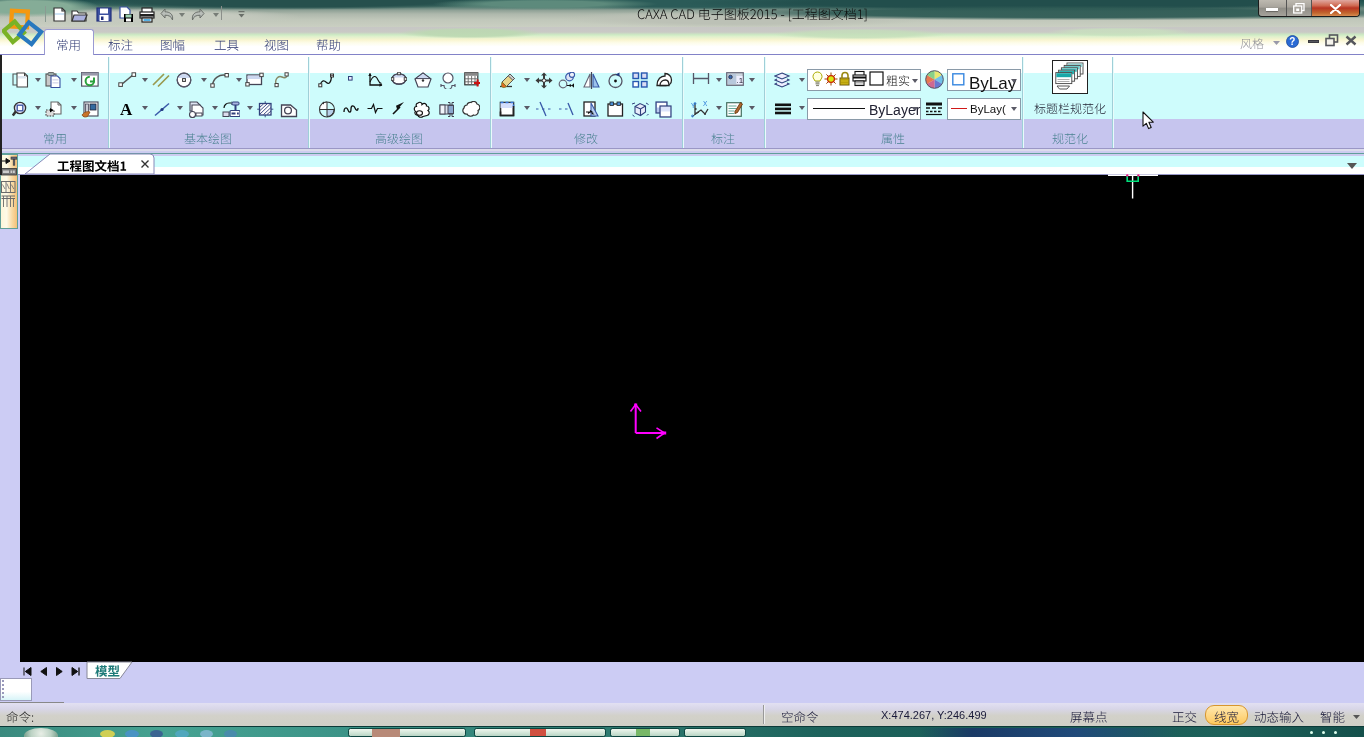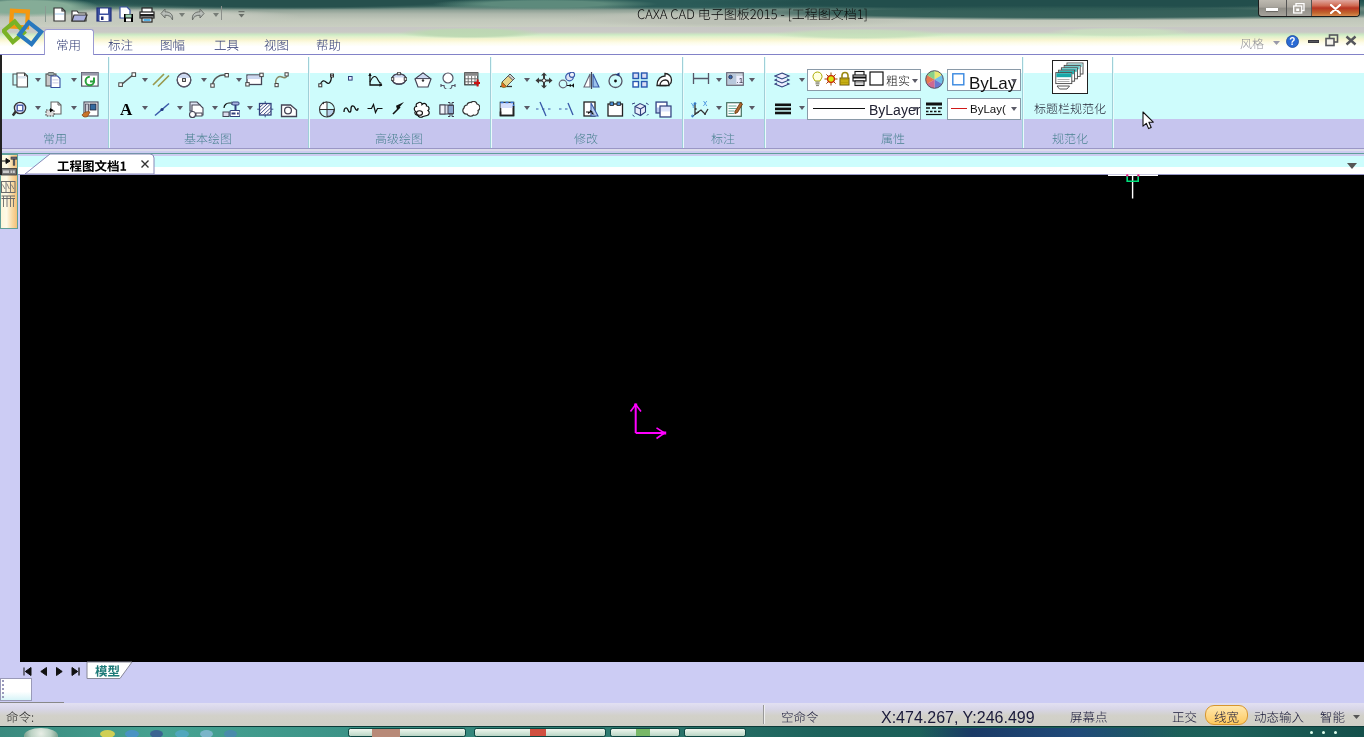--- a/index.html
+++ b/index.html
@@ -663,21 +663,21 @@
 <div class="abs" style="left:1.5px;top:696px;width:2px;height:2px;background:#99b"></div>
 <div class="abs" style="left:0;top:703px;width:1364px;height:23px;background:linear-gradient(180deg,#e2e0f2 0%,#d8d6e8 25%,#d2d1c9 55%,#d0cfc7 100%)"></div>
 <svg style="position:absolute;left:4px;top:708.5px;width:45px;height:18px" viewBox="0 0 45 18">
     <path fill="#222" d="M5.800000000000001 5.6499999999999995V6.2124999999999995H10.5875V5.6499999999999995ZM3.7125000000000004 7.4375V12.6875H4.300000000000001V11.5875H7.3375V7.4375ZM4.300000000000001 8.0H6.75V11.025H4.300000000000001ZM8.8625 7.425V13.675H9.45V7.9875H12.25V11.025C12.25 11.175 12.200000000000001 11.2375 12.012500000000001 11.25C11.8125 11.2625 11.1625 11.2625 10.3375 11.25C10.425 11.425 10.5 11.6625 10.5375 11.8375C11.5625 11.8375 12.15 11.8375 12.450000000000001 11.725C12.762500000000001 11.6125 12.850000000000001 11.4125 12.850000000000001 11.0125V7.425ZM8.3 2.1999999999999993C7.15 3.9499999999999993 4.800000000000001 5.625 2.5375 6.2749999999999995C2.6625 6.4375 2.8125 6.699999999999999 2.8875 6.875C4.8875 6.199999999999999 6.95 4.8 8.25 3.25C9.5125 4.75 11.625 6.175 13.525 6.8125C13.637500000000001 6.625 13.825000000000001 6.3625 13.9875 6.225C11.9875 5.6499999999999995 9.75 4.237499999999999 8.600000000000001 2.8125L8.787500000000001 2.549999999999999Z M19.5875 5.574999999999999C20.325 6.1499999999999995 21.175 6.9875 21.5625 7.5625L22.0375 7.1875C21.6375 6.637499999999999 20.7625 5.8 20.025 5.25ZM16.675 8.125V8.725H23.8125C23.025 9.55 21.8875 10.675 20.8875 11.625C20.25 11.15 19.5625 10.6875 18.95 10.3L18.5 10.6875C19.875 11.5875 21.55 12.8875 22.3625 13.725L22.8375 13.25C22.475 12.8875 21.9625 12.45 21.3875 12.0C22.6125 10.7875 24.0375 9.3375 24.975 8.3625L24.5375 8.075L24.4125 8.125ZM20.9125 2.3125C19.625 4.1 17.325 5.875 15.025 6.887499999999999C15.1875 7.0249999999999995 15.375 7.225 15.4625 7.3625C17.425 6.449999999999999 19.375 5.0 20.7625 3.4375C22.1625 4.975 24.387500000000003 6.55 26.125 7.35C26.225 7.1875 26.4375 6.9375 26.575000000000003 6.8125C24.775 6.0625 22.4375 4.487499999999999 21.1375 3.0L21.45 2.5874999999999986Z M28.5625 7.6875C28.9 7.6875 29.2 7.4375 29.2 7.012499999999999C29.2 6.5874999999999995 28.9 6.324999999999999 28.5625 6.324999999999999C28.225 6.324999999999999 27.925 6.5874999999999995 27.925 7.012499999999999C27.925 7.4375 28.225 7.6875 28.5625 7.6875ZM28.5625 12.9125C28.9 12.9125 29.2 12.65 29.2 12.2375C29.2 11.8125 28.9 11.55 28.5625 11.55C28.225 11.55 27.925 11.8125 27.925 12.2375C27.925 12.65 28.225 12.9125 28.5625 12.9125Z"></path>
   </svg>
 <div class="abs" style="left:763px;top:705px;width:1px;height:19px;background:#999"></div>
 <div class="abs" style="left:764px;top:705px;width:1px;height:19px;background:#eee"></div>
 <svg style="position:absolute;left:779px;top:709px;width:45px;height:18px" viewBox="0 0 45 18">
     <path fill="#1a1a3a" d="M9.225000000000001 5.824999999999999C10.512500000000001 6.512499999999999 12.15 7.5375 13.0 8.175L13.375 7.7124999999999995C12.512500000000001 7.0874999999999995 10.8625 6.1125 9.5875 5.449999999999999ZM6.8500000000000005 5.3625C5.9625 6.225 4.725 7.1625 3.175 7.762499999999999L3.5625 8.25C5.0625 7.5874999999999995 6.3375 6.6 7.2875000000000005 5.725ZM3.0250000000000004 12.7V13.2625H13.525V12.7H8.5625V9.1125H12.375V8.55H4.2V9.1125H7.9375V12.7ZM7.4625 2.4499999999999993C7.7125 2.8874999999999993 7.9750000000000005 3.4499999999999993 8.175 3.9000000000000004H3.05V6.5874999999999995H3.6500000000000004V4.487499999999999H12.8625V6.25H13.475000000000001V3.9000000000000004H8.9C8.7 3.4375 8.3625 2.7749999999999986 8.075 2.2624999999999993Z M18.3 5.6499999999999995V6.2124999999999995H23.0875V5.6499999999999995ZM16.2125 7.4375V12.6875H16.8V11.5875H19.8375V7.4375ZM16.8 8.0H19.25V11.025H16.8ZM21.3625 7.425V13.675H21.95V7.9875H24.75V11.025C24.75 11.175 24.700000000000003 11.2375 24.512500000000003 11.25C24.3125 11.2625 23.6625 11.2625 22.8375 11.25C22.925 11.425 23.0 11.6625 23.0375 11.8375C24.0625 11.8375 24.65 11.8375 24.950000000000003 11.725C25.262500000000003 11.6125 25.35 11.4125 25.35 11.0125V7.425ZM20.8 2.1999999999999993C19.65 3.9499999999999993 17.3 5.625 15.0375 6.2749999999999995C15.1625 6.4375 15.3125 6.699999999999999 15.3875 6.875C17.3875 6.199999999999999 19.45 4.8 20.75 3.25C22.0125 4.75 24.125 6.175 26.025 6.8125C26.137500000000003 6.625 26.325000000000003 6.3625 26.4875 6.225C24.4875 5.6499999999999995 22.25 4.237499999999999 21.1 2.8125L21.2875 2.549999999999999Z M32.0875 5.574999999999999C32.825 6.1499999999999995 33.675 6.9875 34.0625 7.5625L34.5375 7.1875C34.1375 6.637499999999999 33.2625 5.8 32.525 5.25ZM29.175 8.125V8.725H36.3125C35.525 9.55 34.3875 10.675 33.3875 11.625C32.75 11.15 32.0625 10.6875 31.45 10.3L31.0 10.6875C32.375 11.5875 34.05 12.8875 34.8625 13.725L35.3375 13.25C34.975 12.8875 34.4625 12.45 33.8875 12.0C35.1125 10.7875 36.5375 9.3375 37.475 8.3625L37.0375 8.075L36.9125 8.125ZM33.4125 2.3125C32.125 4.1 29.825 5.875 27.525 6.887499999999999C27.6875 7.0249999999999995 27.875 7.225 27.9625 7.3625C29.925 6.449999999999999 31.875 5.0 33.2625 3.4375C34.6625 4.975 36.8875 6.55 38.625 7.35C38.725 7.1875 38.9375 6.9375 39.075 6.8125C37.275 6.0625 34.9375 4.487499999999999 33.6375 3.0L33.95 2.5874999999999986Z"></path>
   </svg>
-<div class="abs" style="left:881px;top:709px;font-size:16px;color:#1a1a3a">X:474.267, Y:246.499</div>
+<div class="abs" style="left:881px;top:709px;font-size:11px;color:#1a1a3a">X:474.267, Y:246.499</div>
 <svg style="position:absolute;left:1068px;top:709px;width:45px;height:18px" viewBox="0 0 45 18">
     <path fill="#1a1a3a" d="M6.3500000000000005 6.0625C6.6625000000000005 6.475 7.0125 7.0375 7.2 7.387499999999999L7.737500000000001 7.1499999999999995C7.550000000000001 6.824999999999999 7.175000000000001 6.2749999999999995 6.8875 5.8625ZM4.425000000000001 3.5124999999999993H12.375V5.05H4.425000000000001ZM3.8125 2.9624999999999986V6.8C3.8125 8.7625 3.7 11.425 2.4625 13.3625C2.6125 13.425 2.875 13.5875 2.975 13.675C4.2625 11.7125 4.425000000000001 8.8375 4.425000000000001 6.8V5.6125H13.0V2.9624999999999986ZM11.425 5.7749999999999995C11.1875 6.3 10.775 7.0625 10.425 7.5874999999999995H5.0125V8.1375H7.175000000000001V9.4125C7.175000000000001 9.6375 7.1625000000000005 9.8625 7.15 10.1H4.6625V10.65H7.050000000000001C6.8375 11.6 6.2125 12.5375 4.5625 13.2625C4.6875 13.3625 4.875 13.5625 4.9625 13.7C6.825 12.875 7.4625 11.7875 7.6625000000000005 10.65H10.6125V13.7H11.2125V10.65H13.762500000000001V10.1H11.2125V8.1375H13.425V7.5874999999999995H11.025C11.3625 7.1125 11.7375 6.5249999999999995 12.037500000000001 6.012499999999999ZM10.6125 10.1H7.737500000000001C7.7625 9.875 7.7625 9.6375 7.7625 9.4125V8.1375H10.6125Z M17.4 6.6125H24.3V7.6H17.4ZM17.4 5.1875H24.3V6.1625H17.4ZM20.4125 9.4125V10.4375H17.6C18.025 10.1125 18.4 9.7625 18.725 9.4125ZM21.0 9.4125H22.8375C23.15 9.7625 23.5375 10.1125 23.975 10.4375H21.0ZM16.8 4.7125V8.075H19.0375C18.875 8.337499999999999 18.675 8.6125 18.45 8.8875H15.1875V9.4125H17.95C17.2 10.1375 16.1875 10.825 14.95 11.35C15.0875 11.45 15.2625 11.65 15.3375 11.7875C16.0125 11.475 16.625 11.125 17.1625 10.75V13.3125H17.7375V10.9625H20.4125V13.675H21.0V10.9625H23.9375V12.5875C23.9375 12.725 23.9 12.7625 23.75 12.775C23.6 12.7875 23.1 12.7875 22.45 12.7625C22.5375 12.9 22.625 13.0875 22.65 13.2375C23.4375 13.2375 23.9375 13.25 24.200000000000003 13.15C24.4625 13.05 24.525 12.9125 24.525 12.5875V10.8125C25.075000000000003 11.15 25.65 11.4375 26.1875 11.625C26.275 11.475 26.450000000000003 11.275 26.575000000000003 11.1625C25.5 10.8375 24.2875 10.1625 23.5 9.4125H26.3125V8.8875H19.175C19.4 8.6125 19.5875 8.35 19.75 8.075H24.887500000000003V4.7125ZM22.525 2.3249999999999993V3.237499999999999H18.9125V2.3249999999999993H18.325V3.237499999999999H15.35V3.7750000000000004H18.325V4.487499999999999H18.9125V3.7750000000000004H22.525V4.4375H23.1125V3.7750000000000004H26.15V3.237499999999999H23.1125V2.3249999999999993Z M29.7375 6.7875H36.7375V9.4H29.7375ZM31.4 11.15C31.5625 11.9375 31.6625 12.95 31.6625 13.55L32.2875 13.4625C32.2875 12.8875 32.15 11.8875 31.975 11.1125ZM33.9875 11.1625C34.375 11.9125 34.75 12.9375 34.8875 13.55L35.475 13.3875C35.325 12.7875 34.925 11.7875 34.5375 11.05ZM36.55 11.05C37.2 11.8125 37.9 12.9 38.2 13.5625L38.7625 13.3125C38.4625 12.6375 37.7375 11.6 37.0875 10.825ZM29.3875 10.8875C28.975 11.825 28.3125 12.8375 27.6125 13.425L28.15 13.6875C28.85 13.0375 29.5125 11.9875 29.95 11.0375ZM29.1625 6.199999999999999V9.975H37.3375V6.199999999999999H33.4375V4.362499999999999H38.3375V3.7874999999999996H33.4375V2.3125H32.8375V6.199999999999999Z"></path>
   </svg>
 <svg style="position:absolute;left:1170px;top:709px;width:33px;height:18px" viewBox="0 0 33 18">
     <path fill="#1a1a3a" d="M4.5125 6.3999999999999995V12.4875H2.7V13.075H13.8125V12.4875H8.8375V8.1625H12.9625V7.574999999999999H8.8375V3.9000000000000004H13.375V3.299999999999999H3.2V3.9000000000000004H8.225000000000001V12.4875H5.112500000000001V6.3999999999999995Z M18.6375 5.2875C17.8625 6.262499999999999 16.6125 7.2875 15.5 7.949999999999999C15.65 8.05 15.875 8.3 15.975 8.4125C17.0625 7.6875 18.3625 6.5874999999999995 19.2125 5.512499999999999ZM15.4 4.137499999999999V4.725H26.075000000000003V4.137499999999999ZM22.3875 5.6499999999999995C23.575000000000003 6.449999999999999 24.9625 7.637499999999999 25.6125 8.45L26.1 8.05C25.425 7.25 24.0375 6.1 22.8625 5.3125ZM19.85 2.424999999999999C20.2125 2.924999999999999 20.6 3.612499999999999 20.7625 4.0375L21.3375 3.799999999999999C21.175 3.3874999999999993 20.7625 2.7124999999999986 20.4125 2.2249999999999996ZM18.75 7.449999999999999 18.2125 7.637499999999999C18.725 8.9 19.4375 9.975 20.35 10.8625C19.0 11.975 17.225 12.7 15.1 13.1625C15.225 13.3125 15.425 13.575 15.4875 13.725C17.6125 13.1875 19.4 12.425 20.8 11.2625C22.175 12.4125 23.925 13.1875 26.0625 13.5875C26.15 13.4125 26.325000000000003 13.1625 26.4625 13.025C24.35 12.675 22.6 11.95 21.25 10.8625C22.175 9.9875 22.887500000000003 8.9125 23.4 7.5625L22.7875 7.375C22.3375 8.625 21.6625 9.6375 20.8 10.4625C19.9125 9.6375 19.2125 8.625 18.75 7.449999999999999Z"></path>
   </svg>
 <div class="abs" style="left:1205px;top:704.5px;width:43px;height:20px;background:linear-gradient(180deg,#ffe8b0,#fec95e);border:1.6px solid #d8962e;border-radius:9px"></div>
 <svg style="position:absolute;left:1212px;top:709px;width:33px;height:18px" viewBox="0 0 33 18">
     <path fill="#1a1a3a" d="M2.7125 12.1875 2.85 12.7875C3.9625000000000004 12.475 5.4625 12.0875 6.9125000000000005 11.7L6.825 11.1625C5.300000000000001 11.5625 3.7375 11.95 2.7125 12.1875ZM10.7875 2.9749999999999996C11.475 3.25 12.3125 3.7249999999999996 12.75 4.0875L13.075000000000001 3.674999999999999C12.662500000000001 3.3249999999999993 11.8 2.875 11.137500000000001 2.612499999999999ZM2.8875 7.3999999999999995C3.05 7.3125 3.325 7.25 5.1 6.9875C4.487500000000001 7.9125 3.9125 8.6625 3.6625 8.9375C3.2875 9.4125 3.0 9.75 2.7625 9.7875C2.8375 9.95 2.925 10.2375 2.9625 10.375C3.175 10.2375 3.55 10.1375 6.7375 9.4875C6.7125 9.3625 6.7 9.125 6.7125 8.9625L3.9125 9.5C4.925000000000001 8.325 5.95 6.8125 6.825 5.3125L6.2875000000000005 5.0C6.0375000000000005 5.475 5.7625 5.9624999999999995 5.475 6.425L3.5875000000000004 6.637499999999999C4.362500000000001 5.512499999999999 5.1 4.049999999999999 5.675000000000001 2.6374999999999993L5.1 2.375C4.575 3.9000000000000004 3.6375 5.5625 3.3625 6.0C3.0875000000000004 6.425 2.875 6.7375 2.675 6.7875C2.75 6.949999999999999 2.85 7.262499999999999 2.8875 7.3999999999999995ZM13.275 8.4125C12.700000000000001 9.3 11.9 10.125 10.9375 10.8375C10.6875 10.0875 10.4875 9.15 10.325000000000001 8.0625L13.7125 7.4125L13.600000000000001 6.8625L10.262500000000001 7.4875C10.1875 6.887499999999999 10.125 6.25 10.0875 5.5625L13.3375 5.074999999999999L13.2375 4.5375L10.05 5.012499999999999C10.012500000000001 4.1625 9.9875 3.2624999999999993 9.9875 2.3125H9.4C9.412500000000001 3.2750000000000004 9.4375 4.2125 9.4875 5.1L7.425000000000001 5.3999999999999995L7.525 5.949999999999999L9.5125 5.6499999999999995C9.5625 6.324999999999999 9.625 6.9875 9.6875 7.6L7.175000000000001 8.075L7.2875000000000005 8.6375L9.7625 8.1625C9.925 9.3375 10.15 10.3625 10.450000000000001 11.2C9.375 11.925 8.125 12.5125 6.8125 12.925C6.95 13.0625 7.125 13.2875 7.2125 13.425C8.45 13.0 9.6125 12.425 10.65 11.725C11.175 12.925 11.875 13.625 12.8125 13.625C13.5875 13.625 13.825000000000001 13.2125 13.950000000000001 11.8875C13.8125 11.8375 13.5875 11.7125 13.4625 11.5875C13.4 12.75 13.262500000000001 13.0375 12.8625 13.0375C12.162500000000001 13.0375 11.5875 12.45 11.15 11.3875C12.225000000000001 10.5875 13.125 9.675 13.775 8.6625Z M21.1375 10.4125V12.575C21.1375 13.3375 21.4375 13.5125 22.55 13.5125C22.7875 13.5125 24.8125 13.5125 25.075000000000003 13.5125C26.15 13.5125 26.3625 13.075 26.450000000000003 11.15C26.2875 11.1 26.0375 11.0125 25.887500000000003 10.8875C25.825000000000003 12.7125 25.725 12.95 25.05 12.95C24.6 12.95 22.887500000000003 12.95 22.5625 12.95C21.8625 12.95 21.7375 12.875 21.7375 12.5625V10.4125ZM20.2375 8.6625V9.625C20.2375 10.75 19.9125 12.3 15.1125 13.375C15.2375 13.5 15.4125 13.75 15.4875 13.8875C20.425 12.7 20.85 10.975 20.85 9.6375V8.6625ZM17.1625 7.6125V11.55H17.7625V8.1625H23.6875V11.525H24.3V7.6125ZM20.075 2.3874999999999993C20.275 2.7249999999999996 20.5 3.1374999999999993 20.6625 3.487499999999999H15.5V5.55H16.075V4.049999999999999H25.4375V5.55H26.025V3.487499999999999H21.375C21.2125 3.112499999999999 20.925 2.5999999999999996 20.675 2.2124999999999986ZM22.15 4.5375V5.5249999999999995H19.3625V4.5375H18.7375V5.5249999999999995H16.65V6.05H18.7375V7.0874999999999995H19.3625V6.05H22.15V7.1H22.75V6.05H24.875V5.5249999999999995H22.75V4.5375Z"></path>
   </svg>

